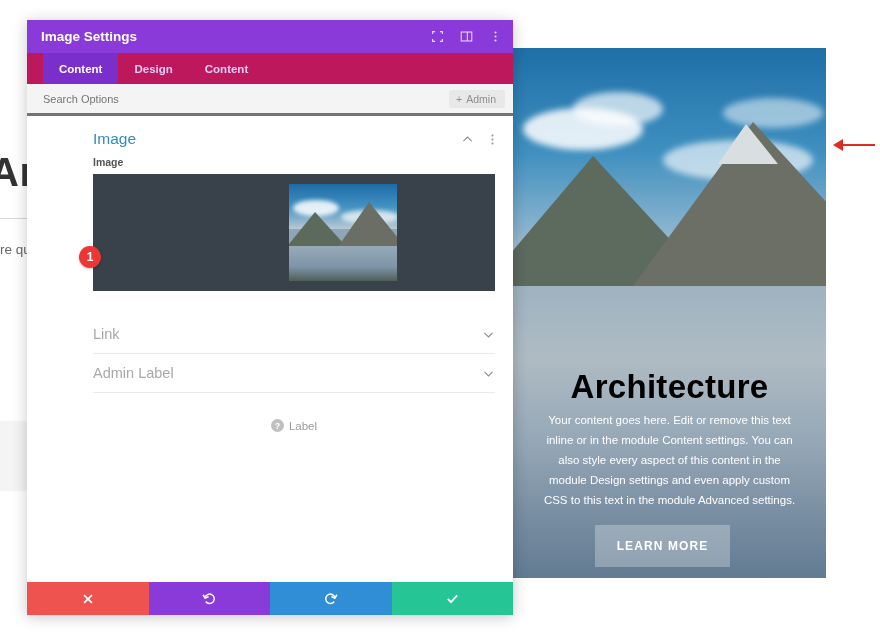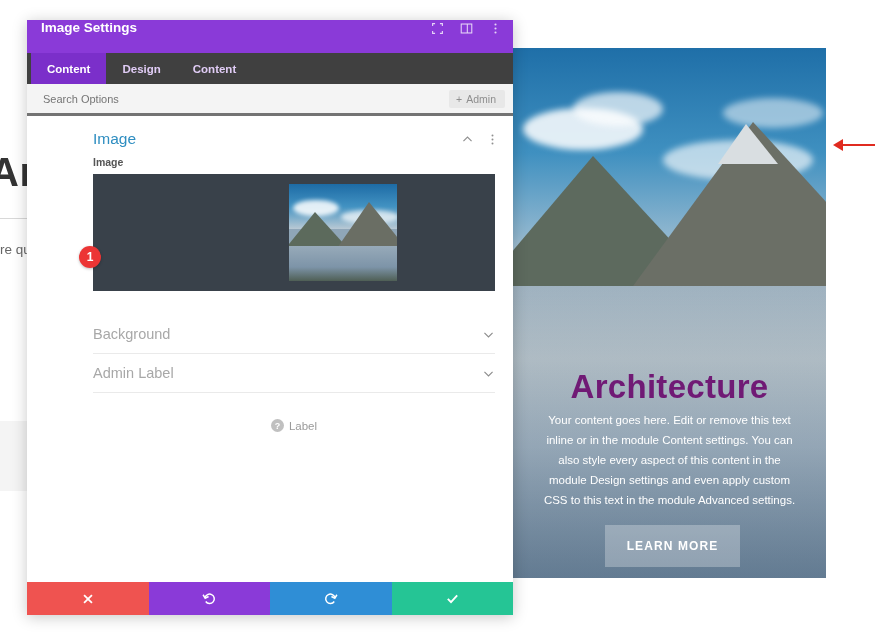--- a/index.html
+++ b/index.html
@@ -114,37 +114,37 @@
   #preview-overlay {
     position: absolute;
     inset: 0;
     background: linear-gradient(180deg, rgba(20,40,60,0) 45%, rgba(30,55,80,.28) 100%);
   }
   #preview-title {
     position: absolute;
     left: 0; right: 0;
     top: 320px;
     text-align: center;
-    color: #701a75;
+    color: #000000;
     font-size: 33px;
     font-weight: 700;
     letter-spacing: .3px;
   }
   #preview-body {
     position: absolute;
     left: 28px; right: 28px;
     top: 362px;
     text-align: center;
     color: #ffffff;
     font-size: 11.5px;
     line-height: 20px;
   }
   #preview-cta {
     position: absolute;
-    left: 92px;
+    left: 82px;
     top: 477px;
     width: 135px;
     height: 42px;
     background: rgba(255,255,255,.28);
     color: #ffffff;
     font-size: 12px;
     font-weight: 700;
     letter-spacing: 1.1px;
     display: flex;
     align-items: center;
@@ -183,21 +183,21 @@
     height: 595px;
     background: #ffffff;
     box-shadow: 0 2px 14px rgba(0,0,0,.22);
     display: flex;
     flex-direction: column;
   }
   #modal-header {
     height: 33px;
     background: #8a3ad8;
     display: flex;
-    align-items: flex-start;
+    align-items: center;
     padding: 0 10px 0 14px;
     flex: none;
   }
   #modal-title {
     color: #ffffff;
     font-size: 13.5px;
     font-weight: 700;
     flex: 1;
   }
   .hdr-icon {
@@ -206,24 +206,24 @@
     display: flex;
     align-items: center;
     justify-content: center;
     width: 16px;
     height: 16px;
   }
   .hdr-icon svg { display: block; }
 
   #modal-tabs {
     height: 31px;
-    background: #404040;
+    background: #be185d;
     display: flex;
     align-items: stretch;
-    padding-left: 4px;
+    padding-left: 16px;
     flex: none;
   }
   .tab {
     padding: 0 16px;
     display: flex;
     align-items: center;
     font-size: 11.5px;
     font-weight: 700;
     color: #e0ccf5;
     background: transparent;
@@ -502,21 +502,21 @@
         <div class="tmt-r"></div>
         <div class="twater"></div>
       </div>
     </div>
 
     <div id="badge-1">1</div>
 
     <div style="height:24px"></div>
 
     <div class="accordion-row">
-      <span>Background</span>
+      <span>Link</span>
       <span class="chev">
         <svg width="13" height="13" viewBox="0 0 16 16" fill="none" stroke="currentColor" stroke-width="1.4">
           <polyline points="3,6 8,11 13,6"></polyline>
         </svg>
       </span>
     </div>
     <div class="accordion-row">
       <span>Admin Label</span>
       <span class="chev">
         <svg width="13" height="13" viewBox="0 0 16 16" fill="none" stroke="currentColor" stroke-width="1.4">

